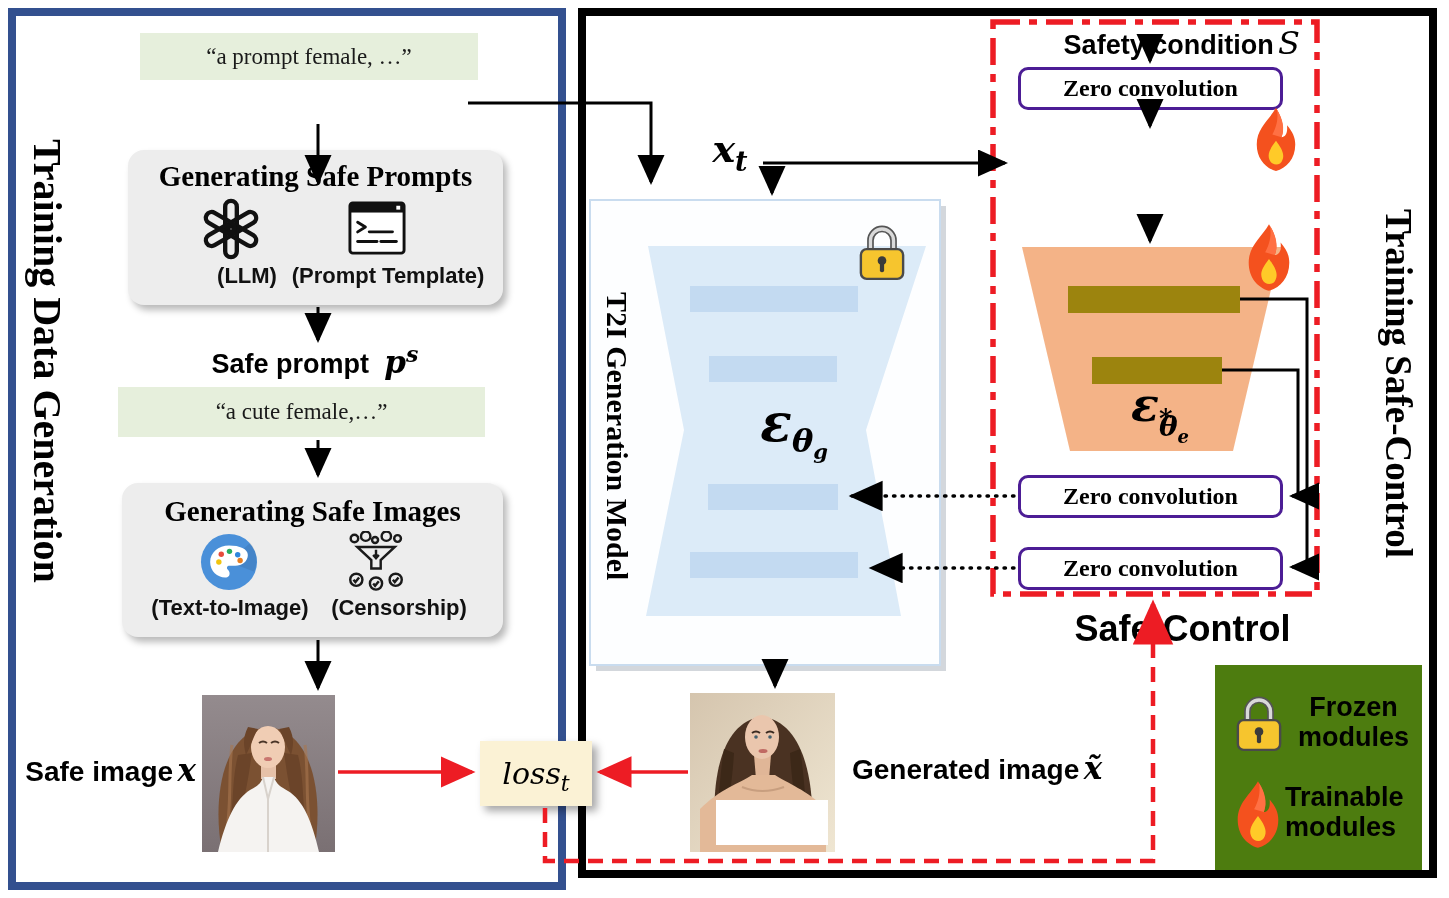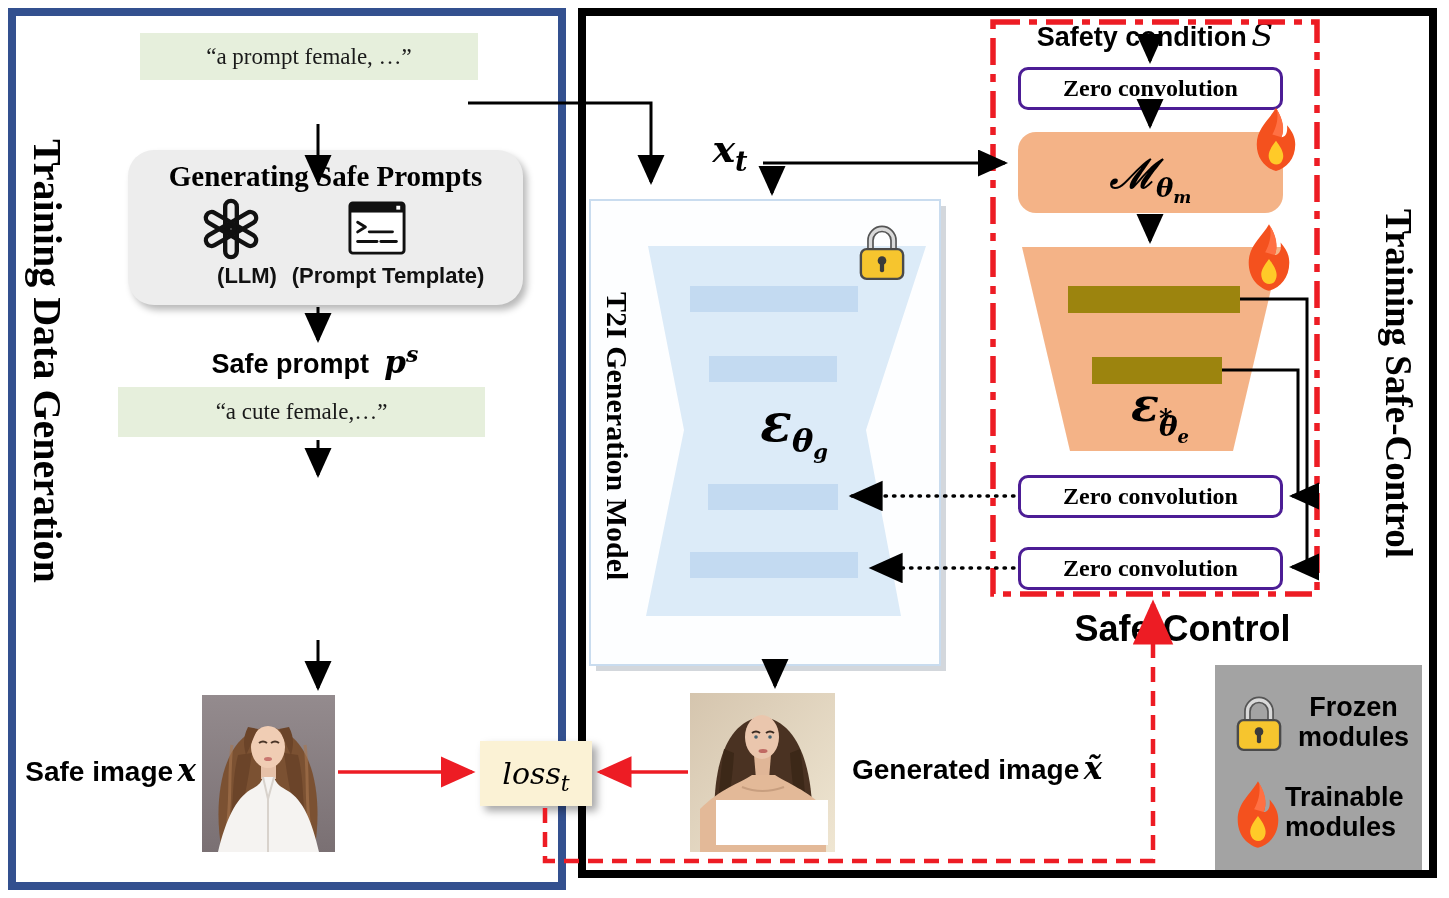--- a/index.html
+++ b/index.html
@@ -9,21 +9,21 @@
   .serifB{font-family:"Liberation Serif","DejaVu Serif",serif;font-weight:bold;}
   .serif{font-family:"Liberation Serif","DejaVu Serif",serif;}
   .sansB{font-family:"Liberation Sans","DejaVu Sans",sans-serif;font-weight:bold;}
   .math{font-family:"DejaVu Serif","Liberation Serif",serif;font-style:italic;font-weight:bold;}
   .vtext{writing-mode:vertical-rl;display:flex;align-items:center;justify-content:center;}
   .panel{position:absolute;box-sizing:border-box;background:transparent;}
   #bluePanel{left:8px;top:8px;width:558px;height:882px;border:8px solid #33508f;}
   #blackPanel{left:578px;top:8px;width:859px;height:870px;border:8px solid #000;}
   .greenBox{background:#e6efdc;display:flex;align-items:center;justify-content:center;
             font-size:23px;color:#1a1a1a;}
-  .grayBox{background:#ededed;border-radius:26px;box-shadow:4px 5px 7px rgba(0,0,0,.28);padding-left:20px;}
+  .grayBox{background:#ededed;border-radius:16px;box-shadow:4px 5px 7px rgba(0,0,0,.28);}
   .grayTitle{font-size:29px;color:#000;text-align:center;}
   .parenLabel{font-size:22px;color:#111;text-align:center;}
   .zconv{position:absolute;left:1018px;width:265px;height:43px;background:#fff;
          border:3px solid #4c1d95;border-radius:10px;display:flex;align-items:center;
          justify-content:center;font-size:24px;color:#000;box-sizing:border-box;}
   .stack{display:inline-flex;flex-direction:column;align-items:flex-start;line-height:.62;vertical-align:-6px;}
   .layer{position:absolute;left:0;top:0;pointer-events:none;}
   sub,sup{line-height:0;}
 </style>
 </head>
@@ -132,20 +132,31 @@
     <div class="abs sansB parenLabel" style="left:150px;top:113px;width:220px;">(Prompt Template)</div>
   </div>
 
   <div class="abs greenBox serif" style="left:118px;top:387px;width:367px;height:50px;">“a cute female,…”</div>
 
   <div class="abs" style="left:140px;top:344px;width:350px;text-align:center;">
     <span class="sansB" style="font-size:27px;">Safe prompt</span>
     <span class="math" style="font-size:31px;">&nbsp;<span>p</span><sup style="font-size:22px;">s</sup></span>
   </div>
 
+  <div class="abs grayBox" style="left:122px;top:483px;width:381px;height:154px;">
+    <div class="abs serifB grayTitle" style="left:0;top:12px;width:100%;">Generating Safe Images</div>
+    <svg class="abs" style="left:78px;top:50px;" width="58" height="58">
+        <use href="#palette"></use>
+      </svg>
+    <svg class="abs" style="left:224px;top:48px;" width="60" height="60">
+        <use href="#funnel"></use>
+      </svg>
+    <div class="abs sansB parenLabel" style="left:18px;top:112px;width:180px;">(Text-to-Image)</div>
+    <div class="abs sansB parenLabel" style="left:192px;top:112px;width:170px;">(Censorship)</div>
+  </div>
 
   <div class="abs" style="left:202px;top:695px;width:133px;height:157px;">
     <svg width="133" height="157" viewBox="0 0 133 157">
       <defs>
         <linearGradient id="bg1" x1="0" y1="0" x2="0" y2="1">
           <stop offset="0" stop-color="#948b8e"></stop>
             <stop offset="1" stop-color="#7a7073"></stop>
         </linearGradient>
       </defs>
       <rect width="133" height="157" fill="url(#bg1)"></rect>
@@ -211,51 +222,47 @@
       <path d="M52 94 q20 8 42 0" stroke="rgba(120,80,50,.25)" stroke-width="2" fill="none"></path>
       <rect x="26" y="107" width="112" height="45" fill="#ffffff"></rect>
     </svg>
   </div>
 
   <div class="abs" style="left:852px;top:750px;width:260px;">
     <span class="sansB" style="font-size:28px;">Generated image</span>
     <span class="math" style="font-size:31px;">x̃</span>
   </div>
 
-  <div class="abs" style="left:1010px;top:16px;width:290px;text-align:center;z-index:2;">
+  <div class="abs" style="left:1010px;top:24px;width:290px;text-align:right;z-index:2;">
     <span class="sansB" style="font-size:27px;">Safety condition</span>
     <span class="math" style="font-size:32px;font-weight:normal;">S</span>
   </div>
 
   <div class="zconv serifB" style="top:67px;">Zero convolution</div>
   <div class="zconv serifB" style="top:475px;">Zero convolution</div>
   <div class="zconv serifB" style="top:547px;">Zero convolution</div>
 
-  <div class="abs" style="left:1018px;top:132px;width:265px;height:81px;background:#f4b387;border-radius:18px;
-       display:flex;align-items:center;justify-content:center;">
-    <span class="math" style="font-size:40px;"><span>ℳ</span><sub style="font-size:26px;"><span>θ</span><sub style="font-size:17px;">m</sub></sub></span>
-  </div>
 
   <div class="abs" style="left:1085px;top:378px;width:150px;text-align:center;z-index:2;">
     <span class="math" style="font-size:46px;">ε</span><span class="stack math">
         <sup style="font-size:26px;">*</sup>
         <span style="font-size:28px;"><span>θ</span><sub style="font-size:18px;">e</sub></span>
       </span>
   </div>
 
   <svg class="abs" style="left:1248px;top:106px;z-index:3;" width="56" height="66">
       <use href="#flame"></use>
     </svg>
   <svg class="abs" style="left:1240px;top:222px;z-index:3;" width="58" height="70">
       <use href="#flame"></use>
     </svg>
 
   <div class="abs sansB" style="left:1060px;top:608px;width:245px;text-align:center;font-size:36px;z-index:2;">Safe-Control</div>
 
-  <div class="abs" style="left:1215px;top:665px;width:207px;height:205px;background:#a3a3a3;z-index:2;">
+  <div class="abs" style="left:1215px;top:665px;width:207px;height:205px;background:#4d7c0f;z-index:2;">
     <svg class="abs" style="left:20px;top:28px;" width="48" height="60">
         <use href="#lockicon"></use>
       </svg>
     <div class="abs sansB" style="left:76px;top:28px;width:125px;font-size:27px;line-height:1.1;text-align:center;">
       <div>Frozen</div>
         <div>modules</div>
     </div>
     <svg class="abs" style="left:14px;top:114px;" width="58" height="70">
         <use href="#flame"></use>
       </svg>

